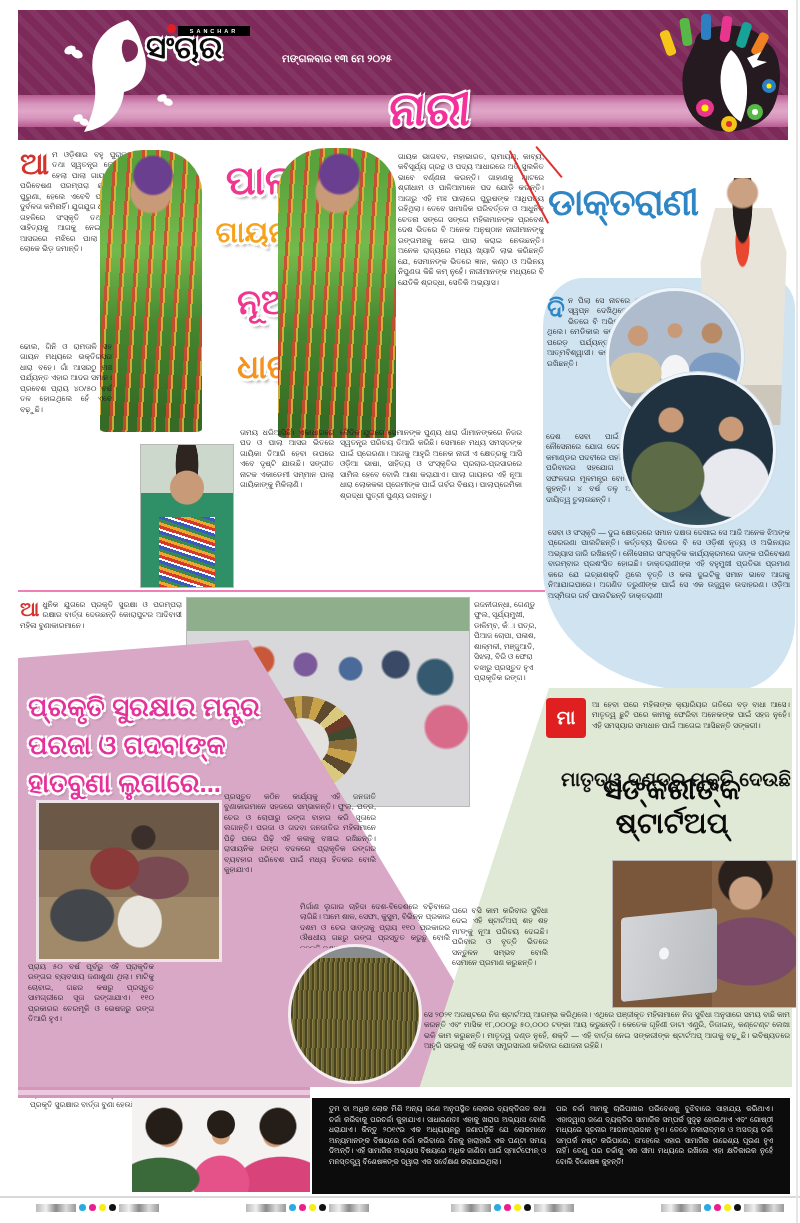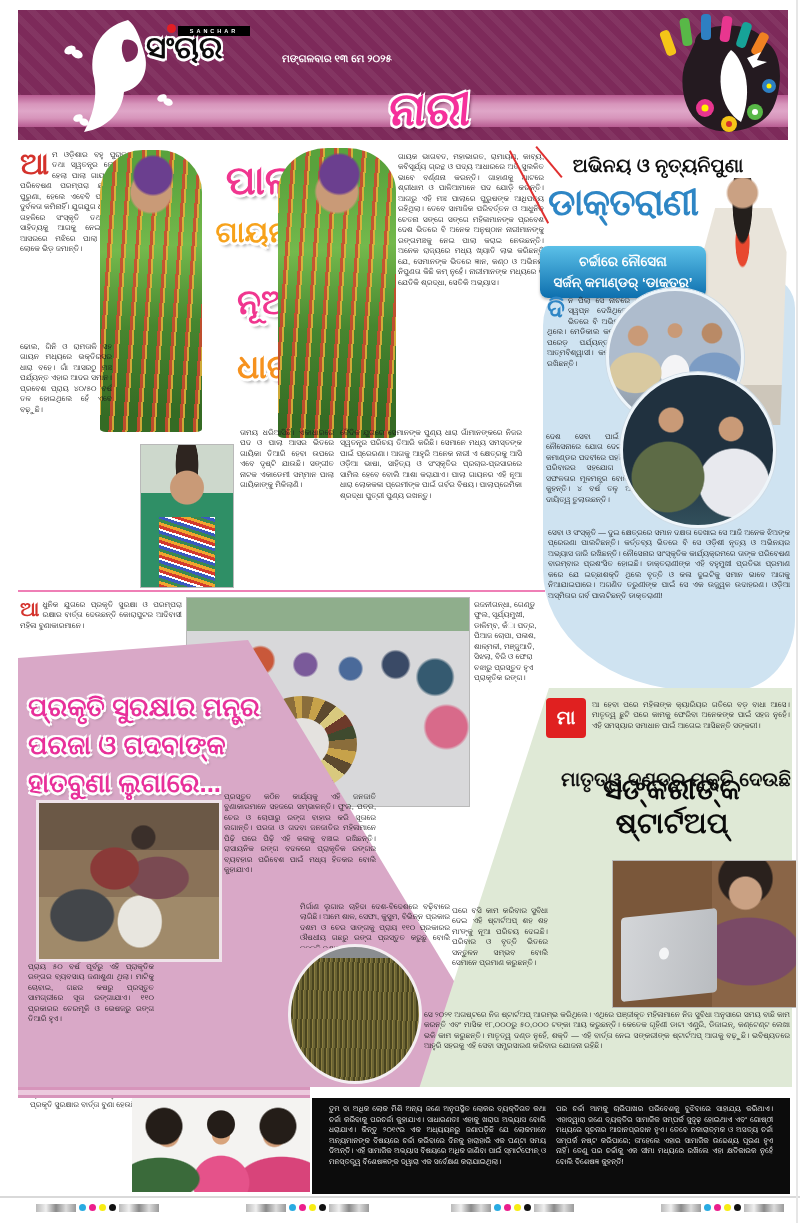--- a/index.html
+++ b/index.html
@@ -206,27 +206,22 @@
   <div class="bt" style="left:398px;top:152px;width:146px;height:285px;">ଗାୟକ ଭାଗବତ, ମହାଭାରତ, ରାମାୟଣ, କାବ୍ୟ, କବିସୂର୍ଯ୍ୟ ଗ୍ରନ୍ଥ ଓ ପଦ୍ୟ ଆଧାରରେ ଅତି ସୁଲଳିତ ଭାବେ ବର୍ଣ୍ଣନା କରନ୍ତି। ଗାହାଣକୁ ଥାଟରେ ଶ୍ରୀଧାମ ଓ ପାଳିଆମାନେ ପଦ ଯୋଡ଼ି କରନ୍ତି। ଆଗରୁ ଏହି ମଞ୍ଚ ପାଲାରେ ପୁରୁଷଙ୍କ ଆଧିପତ୍ୟ ରହିଥିଲା। ତେବେ ସାମାଜିକ ପରିବର୍ତ୍ତନ ଓ ଆଧୁନିକ ଚେତନା ସଙ୍ଗେ ସଙ୍ଗେ ମହିଳାମାନଙ୍କ ପ୍ରବେଶ ଦେଶ ଭିତରେ ବି ଅନେକ ଅନୁଷ୍ଠାନ ନାରୀମାନଙ୍କୁ ରଙ୍ଗମଞ୍ଚକୁ ନେଇ ପାଲା କରାଇ ନେଉଛନ୍ତି। ଅନେକ ରାଜ୍ୟରେ ମଧ୍ୟ ଖ୍ୟାତି ଲାଭ କରିଛନ୍ତି ଯେ, ସେମାନଙ୍କ ଭିତରେ ଜ୍ଞାନ, କଣ୍ଠ ଓ ଅଭିନୟ ନିପୁଣତା କିଛି କମ୍ ନୁହେଁ। ନାରୀମାନଙ୍କ ମଧ୍ୟରେ ବି ଯେତିକି ଶ୍ରଦ୍ଧା, ସେତିକି ଅଭ୍ୟାସ।</div>
   <div class="abs redline" style="left:528px;top:146px;height:82px;transform:rotate(-28deg);"></div>
 
   <div class="bt" style="left:240px;top:428px;width:94px;height:158px;">ତାମୟ ଧରିଆସିଛି। ଏକାଧାରରେ ପଦ ଓ ପାଲା ଆସର ଭିତରେ ଗାୟିକା ତିଆରି ହେବା ଉପରେ ଏବେ ଦୃଷ୍ଟି ଯାଉଛି। ସଙ୍ଗୀତ ନାଟକ ଏକାଡେମୀ ସମ୍ମାନ ପାଲା ଗାୟିକାଙ୍କୁ ମିଳିଲାଣି।</div>
   <div class="bt" style="left:340px;top:428px;width:182px;height:158px;">ବୈଦିକ ଯୁଗରେ ସେମାନଙ୍କ ପୁଣ୍ୟ ଧାରା ଗାଁମାନଙ୍କରେ ନିଜର ସ୍ୱତନ୍ତ୍ର ପରିଚୟ ତିଆରି କରିଛି। ସେମାନେ ମଧ୍ୟ ସମସ୍ତଙ୍କ ପାଇଁ ପ୍ରେରଣା। ଆଗକୁ ଆହୁରି ଅନେକ ନାରୀ ଏ କ୍ଷେତ୍ରକୁ ଆସି ଓଡ଼ିଆ ଭାଷା, ସାହିତ୍ୟ ଓ ସଂସ୍କୃତିର ପ୍ରଚାର-ପ୍ରସାରରେ ସାମିଲ ହେବେ ବୋଲି ଆଶା କରାଯାଏ। ପାଲା ଗାୟନର ଏହି ନୂଆ ଧାରା ଲୋକକଳା ପ୍ରେମୀଙ୍କ ପାଇଁ ଗର୍ବର ବିଷୟ। ପାଲାପ୍ରେମିକା ଶ୍ରଦ୍ଧା ପୁତ୍ରୀ ପୁଣ୍ୟ ରଖନ୍ତୁ।</div>
   <div class="ph ph-portrait frame" style="left:140px;top:444px;width:92px;height:142px;">
     <div class="scarf"></div>
   </div>
 
   <div class="abs" id="blob"></div>
-  <div class="abs" id="kicker">ଅଭିନୟ ଓ ନୃତ୍ୟନିପୁଣା</div>
   <div class="abs" id="dtitle">ଡାକ୍ତରାଣୀ</div>
   <div class="ph ph-doc" style="left:690px;top:178px;width:105px;height:247px;"></div>
-  <div class="abs" id="subbox">
-    <div>ଚର୍ଚ୍ଚାରେ ନୌସେନା</div>
-    <div>ସର୍ଜନ୍ କମାଣ୍ଡର୍ ‘ଡାକ୍ତର’</div>
-  </div>
   <div class="abs redline" style="left:548px;top:142px;height:40px;transform:rotate(-40deg);"></div>
 
   <div class="bt" style="left:547px;top:296px;width:138px;height:132px;">
     <span class="dropcap dc-blue">ଦି</span><span>ନ ପିଲା ସେ ନାଚରେ ଡାକ୍ତର ହେବାର ସ୍ୱପ୍ନ ଦେଖିଥିଲେ। ଡାକ୍ତରୀ ପଢ଼ା ଭିତରେ ବି ଅଭିନୟ ଓ ନୃତ୍ୟକୁ ଛାଡ଼ି ନ ଥିଲେ। ମେଡିକାଲ କଲେଜର ମଞ୍ଚରୁ ନୌସେନାର ପରେଡ଼ ପର୍ଯ୍ୟନ୍ତ ସବୁଠି ସେ ସମାନ ଆତ୍ମବିଶ୍ୱାସୀ। କର୍ମଜୀବନ ସହ କଳାକୁ ବଞ୍ଚାଇ ରଖିଛନ୍ତି।</span>
   </div>
   <div class="ph ph-circ1 circle" style="left:606px;top:288px;width:132px;height:132px;"></div>
   <div class="bt" style="left:546px;top:432px;width:96px;height:112px;">ଦେଶ ସେବା ପାଇଁ ସେ ନୌସେନାରେ ଯୋଗ ଦେଇ ସର୍ଜନ୍ କମାଣ୍ଡର ପଦବୀରେ ପହଞ୍ଚିଛନ୍ତି। ପରିବାରର ସହଯୋଗ ତାଙ୍କ ସଫଳତାର ମୂଳମନ୍ତ୍ର ବୋଲି ସେ କୁହନ୍ତି। ୪ ବର୍ଷ ତଳୁ ଅଧିକ ଦାୟିତ୍ୱ ତୁଲାଉଛନ୍ତି।</div>
   <div class="ph ph-circ2 circle" style="left:620px;top:372px;width:150px;height:150px;"></div>
   <div class="bt ctr" style="left:548px;top:528px;width:242px;height:156px;text-align:justify;">ସେବା ଓ ସଂସ୍କୃତି — ଦୁଇ କ୍ଷେତ୍ରରେ ସମାନ ଦକ୍ଷତା ଦେଖାଇ ସେ ଆଜି ଅନେକ ଝିଅଙ୍କ ପ୍ରେରଣା ପାଲଟିଛନ୍ତି। କର୍ତ୍ତବ୍ୟ ଭିତରେ ବି ସେ ଓଡ଼ିଶୀ ନୃତ୍ୟ ଓ ଅଭିନୟର ଅଭ୍ୟାସ ଜାରି ରଖିଛନ୍ତି। ନୌସେନାର ସାଂସ୍କୃତିକ କାର୍ଯ୍ୟକ୍ରମରେ ତାଙ୍କ ପରିବେଷଣ ବାରମ୍ବାର ପ୍ରଶଂସିତ ହୋଇଛି। ଡାକ୍ତରାଣୀଙ୍କ ଏହି ବହୁମୁଖୀ ପ୍ରତିଭା ପ୍ରମାଣ କରେ ଯେ ଇଚ୍ଛାଶକ୍ତି ଥିଲେ ବୃତ୍ତି ଓ କଳା ଦୁଇଟିକୁ ସମାନ ଭାବେ ଆଗକୁ ନିଆଯାଇପାରେ। ଅଗଣିତ ତରୁଣୀଙ୍କ ପାଇଁ ସେ ଏକ ଉଜ୍ଜ୍ୱଳ ଉଦାହରଣ। ଓଡ଼ିଆ ଅସ୍ମିତାର ଗର୍ବ ପାଲଟିଛନ୍ତି ଡାକ୍ତରାଣୀ!</div>
 

